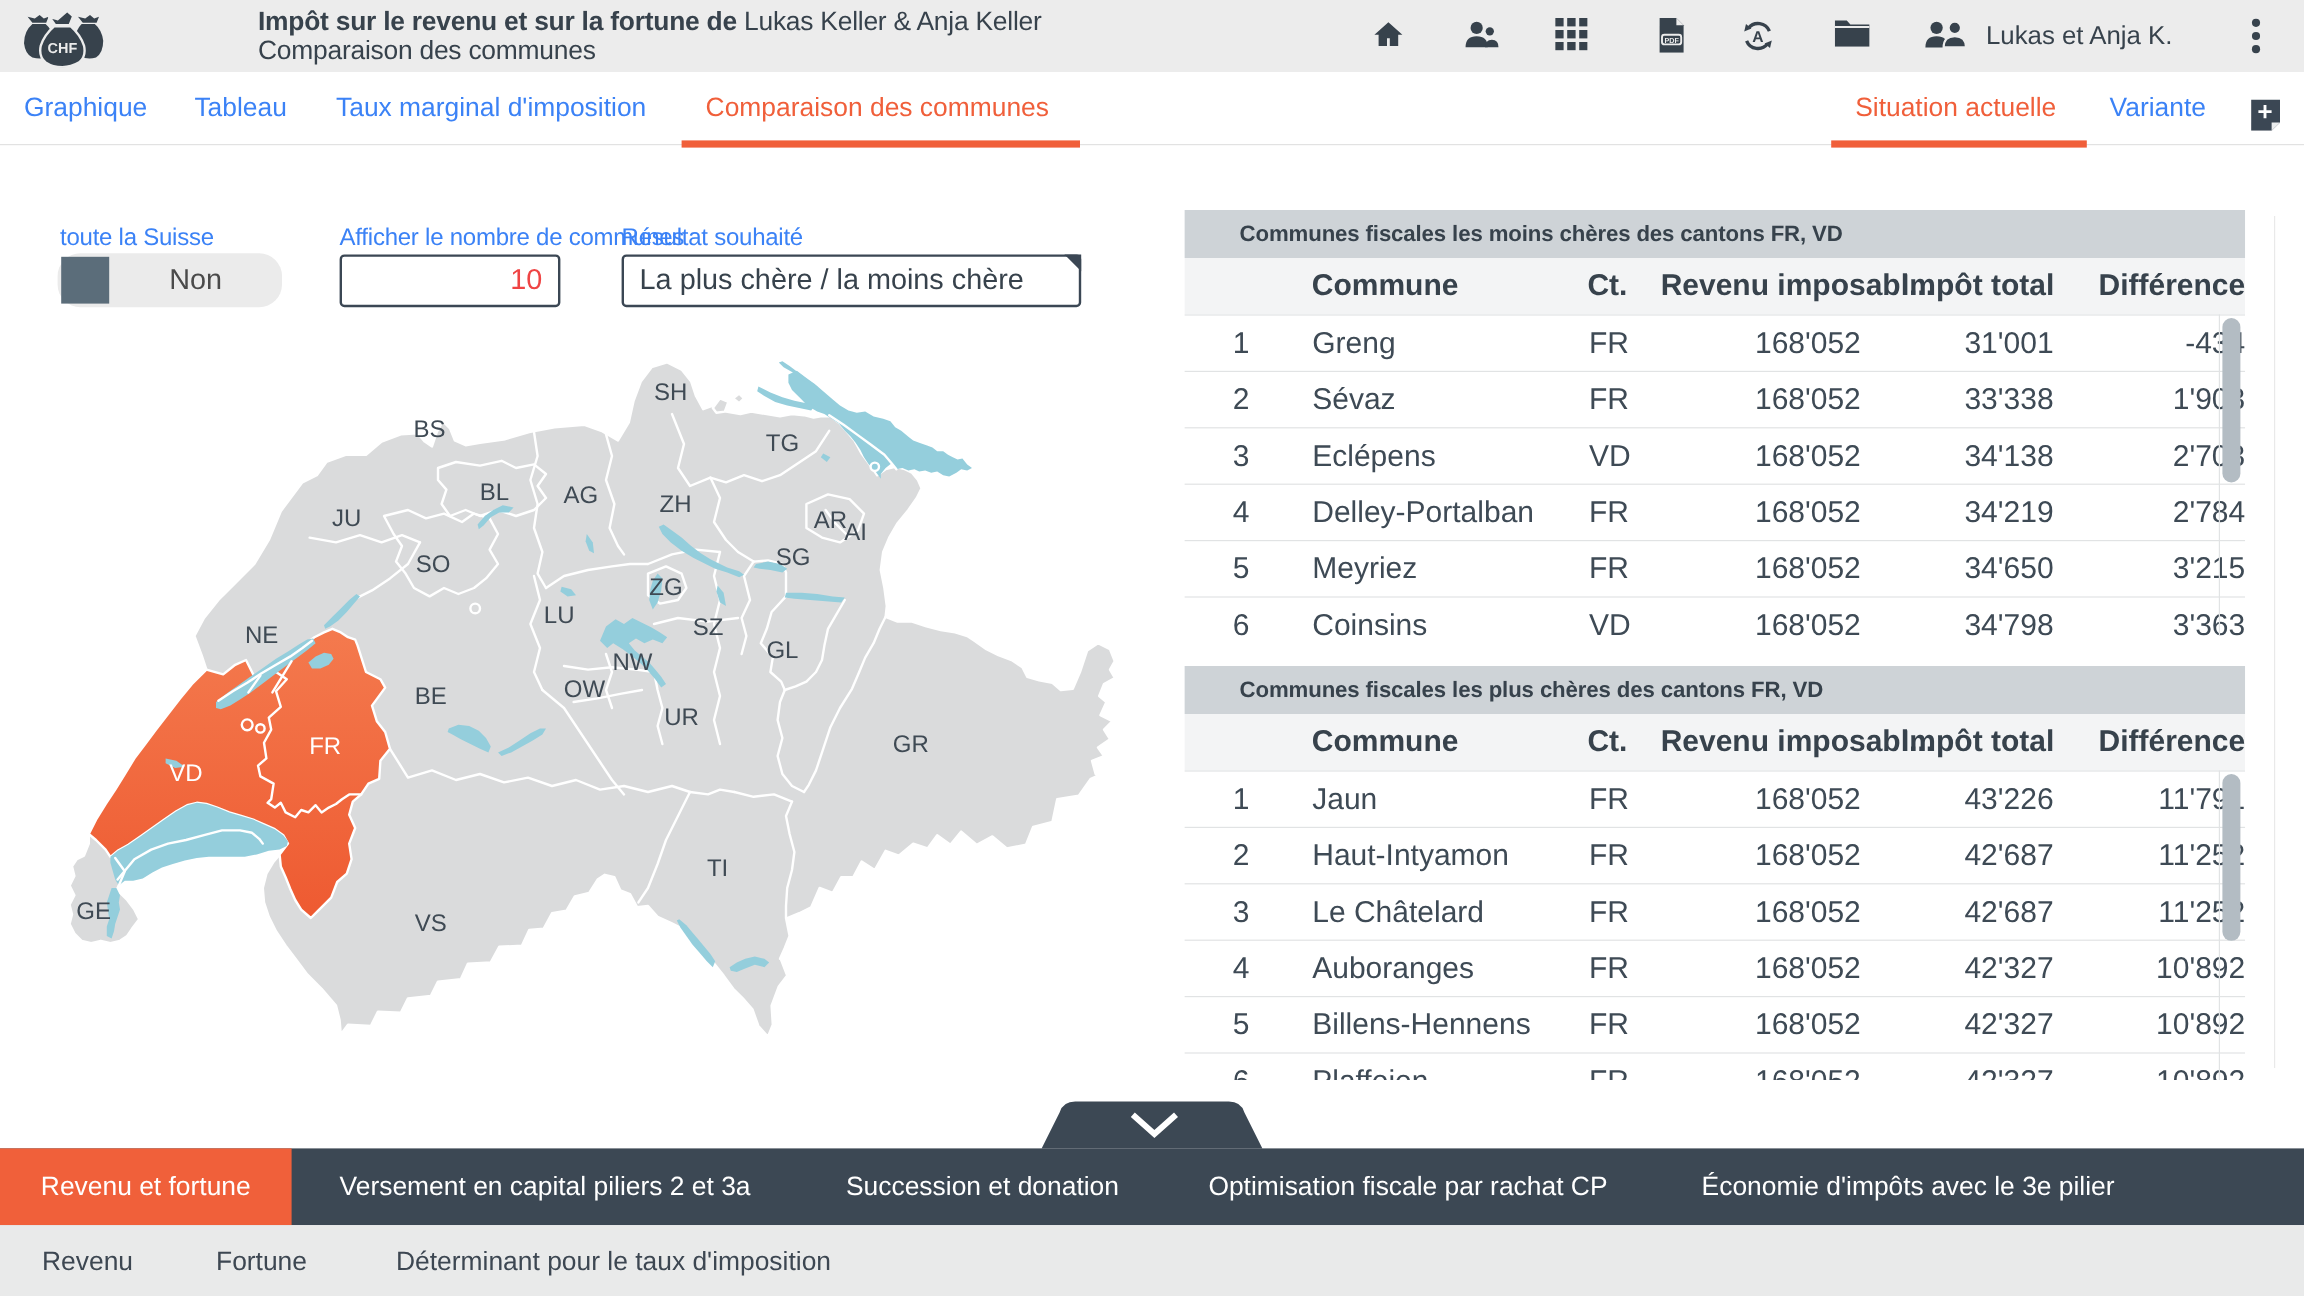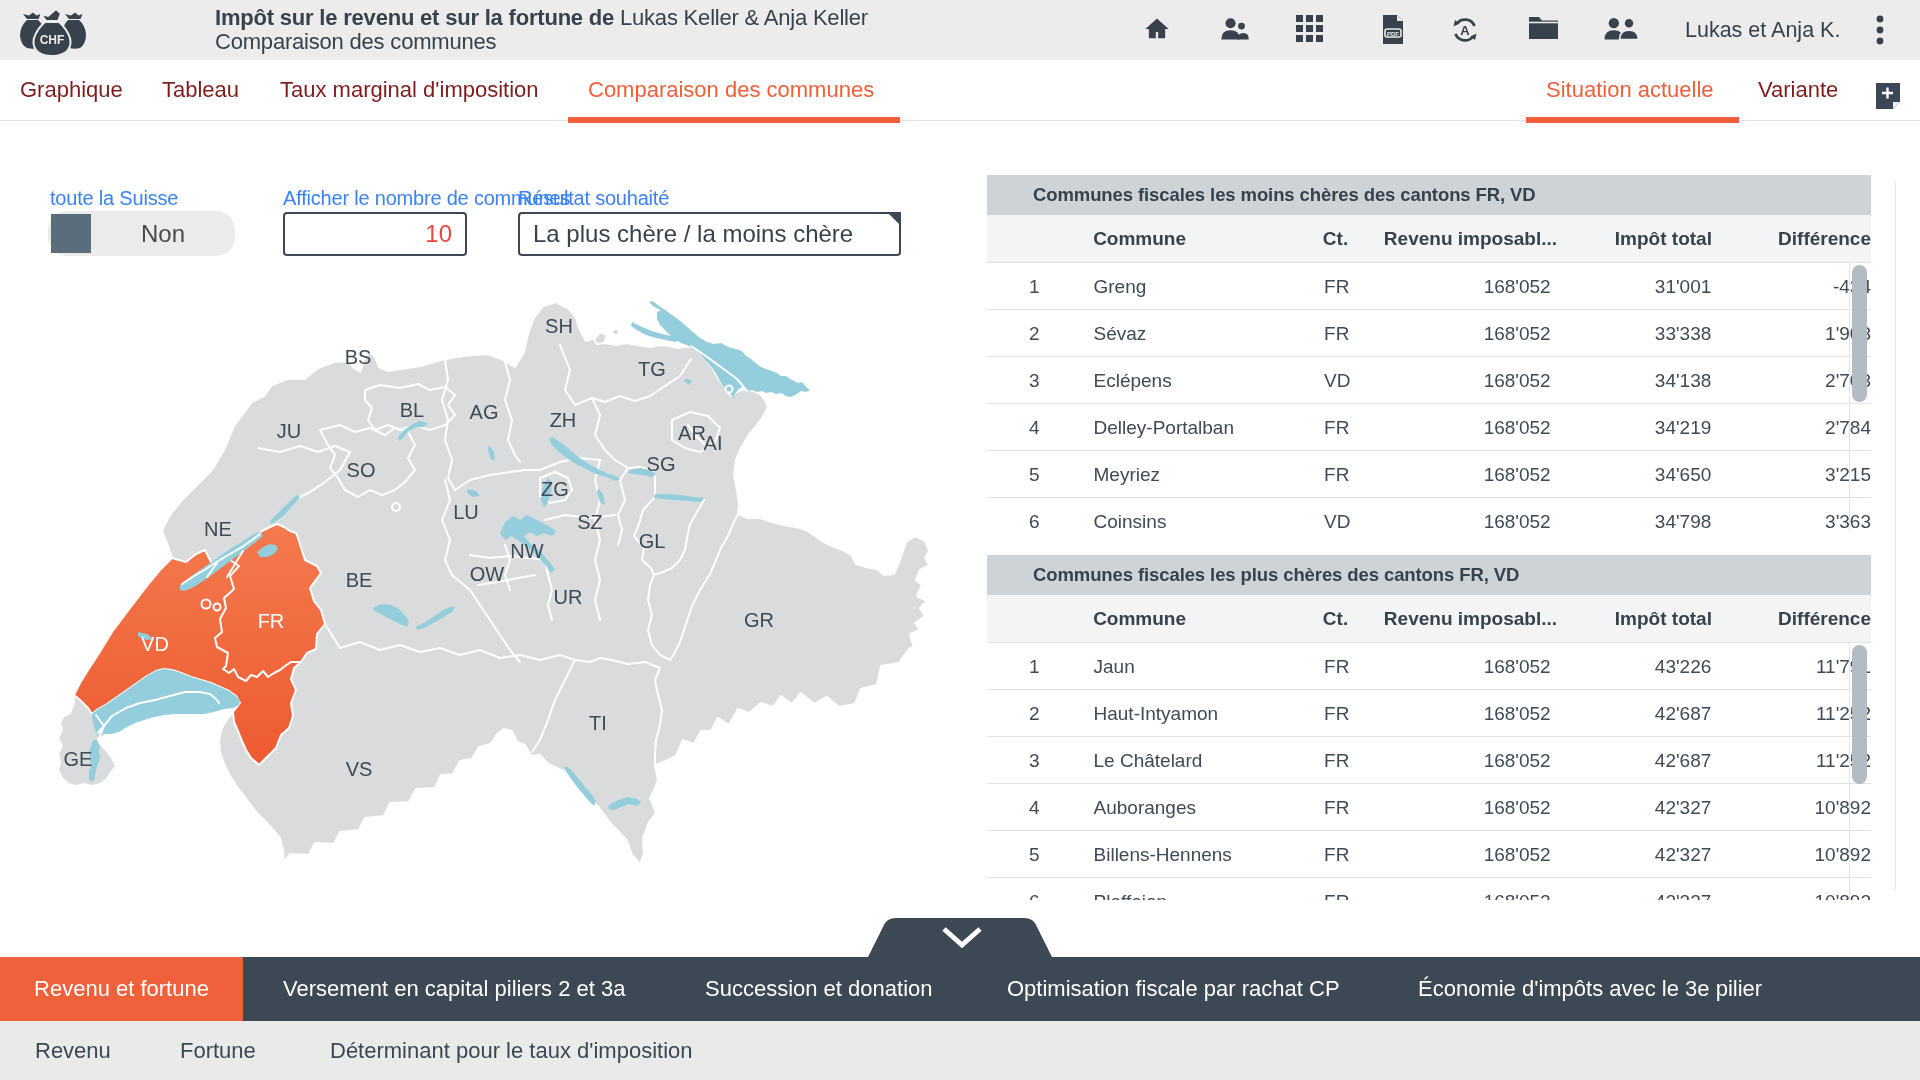--- a/index.html
+++ b/index.html
@@ -6,41 +6,41 @@
 * { margin:0; padding:0; box-sizing:border-box; }
 html,body { width:1920px; height:1080px; overflow:hidden; background:#fff;
   font-family:"Liberation Sans", sans-serif; }
 #page { position:relative; width:1920px; height:1080px; }
 
 
 #hdr { position:absolute; left:0; top:0; width:1920px; height:60px; background:#ececec; }
 #hdr .title { position:absolute; left:215px; top:6px; font-size:22px; color:#37424c; line-height:24px; letter-spacing:-0.2px; }
 #hdr .title b { font-weight:bold; }
 .hicon { position:absolute; top:15px; }
-#hdr .uname { position:absolute; left:1655px; top:18px; font-size:21.5px; color:#37424c;margin-left:30px; }
+#hdr .uname { position:absolute; left:1655px; top:18px; font-size:21.5px; color:#37424c; }
 
 
 #tabs { position:absolute; left:0; top:60px; width:1920px; height:61px; background:#fff; border-bottom:1px solid #e2e2e2; }
-.tab { position:absolute; top:0; height:60px; line-height:60px; font-size:22px; color:#7f1d1d; }
+.tab { position:absolute; top:0; height:60px; line-height:60px; font-size:22px; color:#3b82f6; }
 .tab.active { color:#f05f3a; }
 .tabline { position:absolute; top:57px; height:6px; background:#f05f3a; }
 
 
 .ctl-label { position:absolute; font-size:20px; color:#3b82f6; letter-spacing:-0.2px; }
 #toggle { position:absolute; left:48px; top:211px; width:187px; height:45px; background:#ebebeb;border-radius:19px; }
 #toggle .knob { position:absolute; left:3px; top:3px; width:40px; height:39px; background:#5b6d7a; }
 #toggle .txt { position:absolute; left:43px; top:0; width:144px; text-align:center; line-height:45px; font-size:24px; color:#4a4a4a; }
 #num { position:absolute; left:283px; top:212px; width:184px; height:44px; border:2px solid #3b4754; border-radius:4px; font-size:24px; color:#ef4444; text-align:right; line-height:40px; padding-right:13px; background:#fff; }
 #sel { position:absolute; left:518px; top:212px; width:383px; height:44px; border:2px solid #3b4754; border-radius:4px; font-size:24px; color:#37424c; line-height:40px; padding-left:13px; background:#fff; }
 #sel .corner { position:absolute; right:-2px; top:-2px; width:0; height:0; border-top:14px solid #3b4754; border-left:14px solid transparent; }
 
 
 .tbl { position:absolute; left:987px; width:884px; background:#fff; overflow:hidden; }
 .tbl .ttl { height:40px; background:#ced3d7; font-weight:bold; font-size:18.5px; color:#37424c; line-height:40px; padding-left:46px; letter-spacing:-0.1px; }
-.trow { display:flex; height:47px; line-height:47px; font-size:19px; color:#3e4a55;gap:12px; }
+.trow { display:flex; height:47px; line-height:47px; font-size:25px; color:#3e4a55;gap:12px; }
 .trow.hd { background:#f3f4f5; font-weight:bold; color:#37424c; }
 .trow + .trow { border-top:1px solid #e1e3e4; }
 .c1 { width:96px; text-align:center; }
 .c2 { width:222px; }
 .c3 { width:50px; }
 .c4 { width:168px; text-align:right; white-space:nowrap; }
 .c5 { width:151px; text-align:right; }
 .c6 { width:150px; text-align:right; }
 .vline { position:absolute; width:1px; background:#e1e3e4; left:1849px; }
 .thumb { position:absolute; left:1852px; width:15px; background:#b3bcc3; border-radius:8px; }

